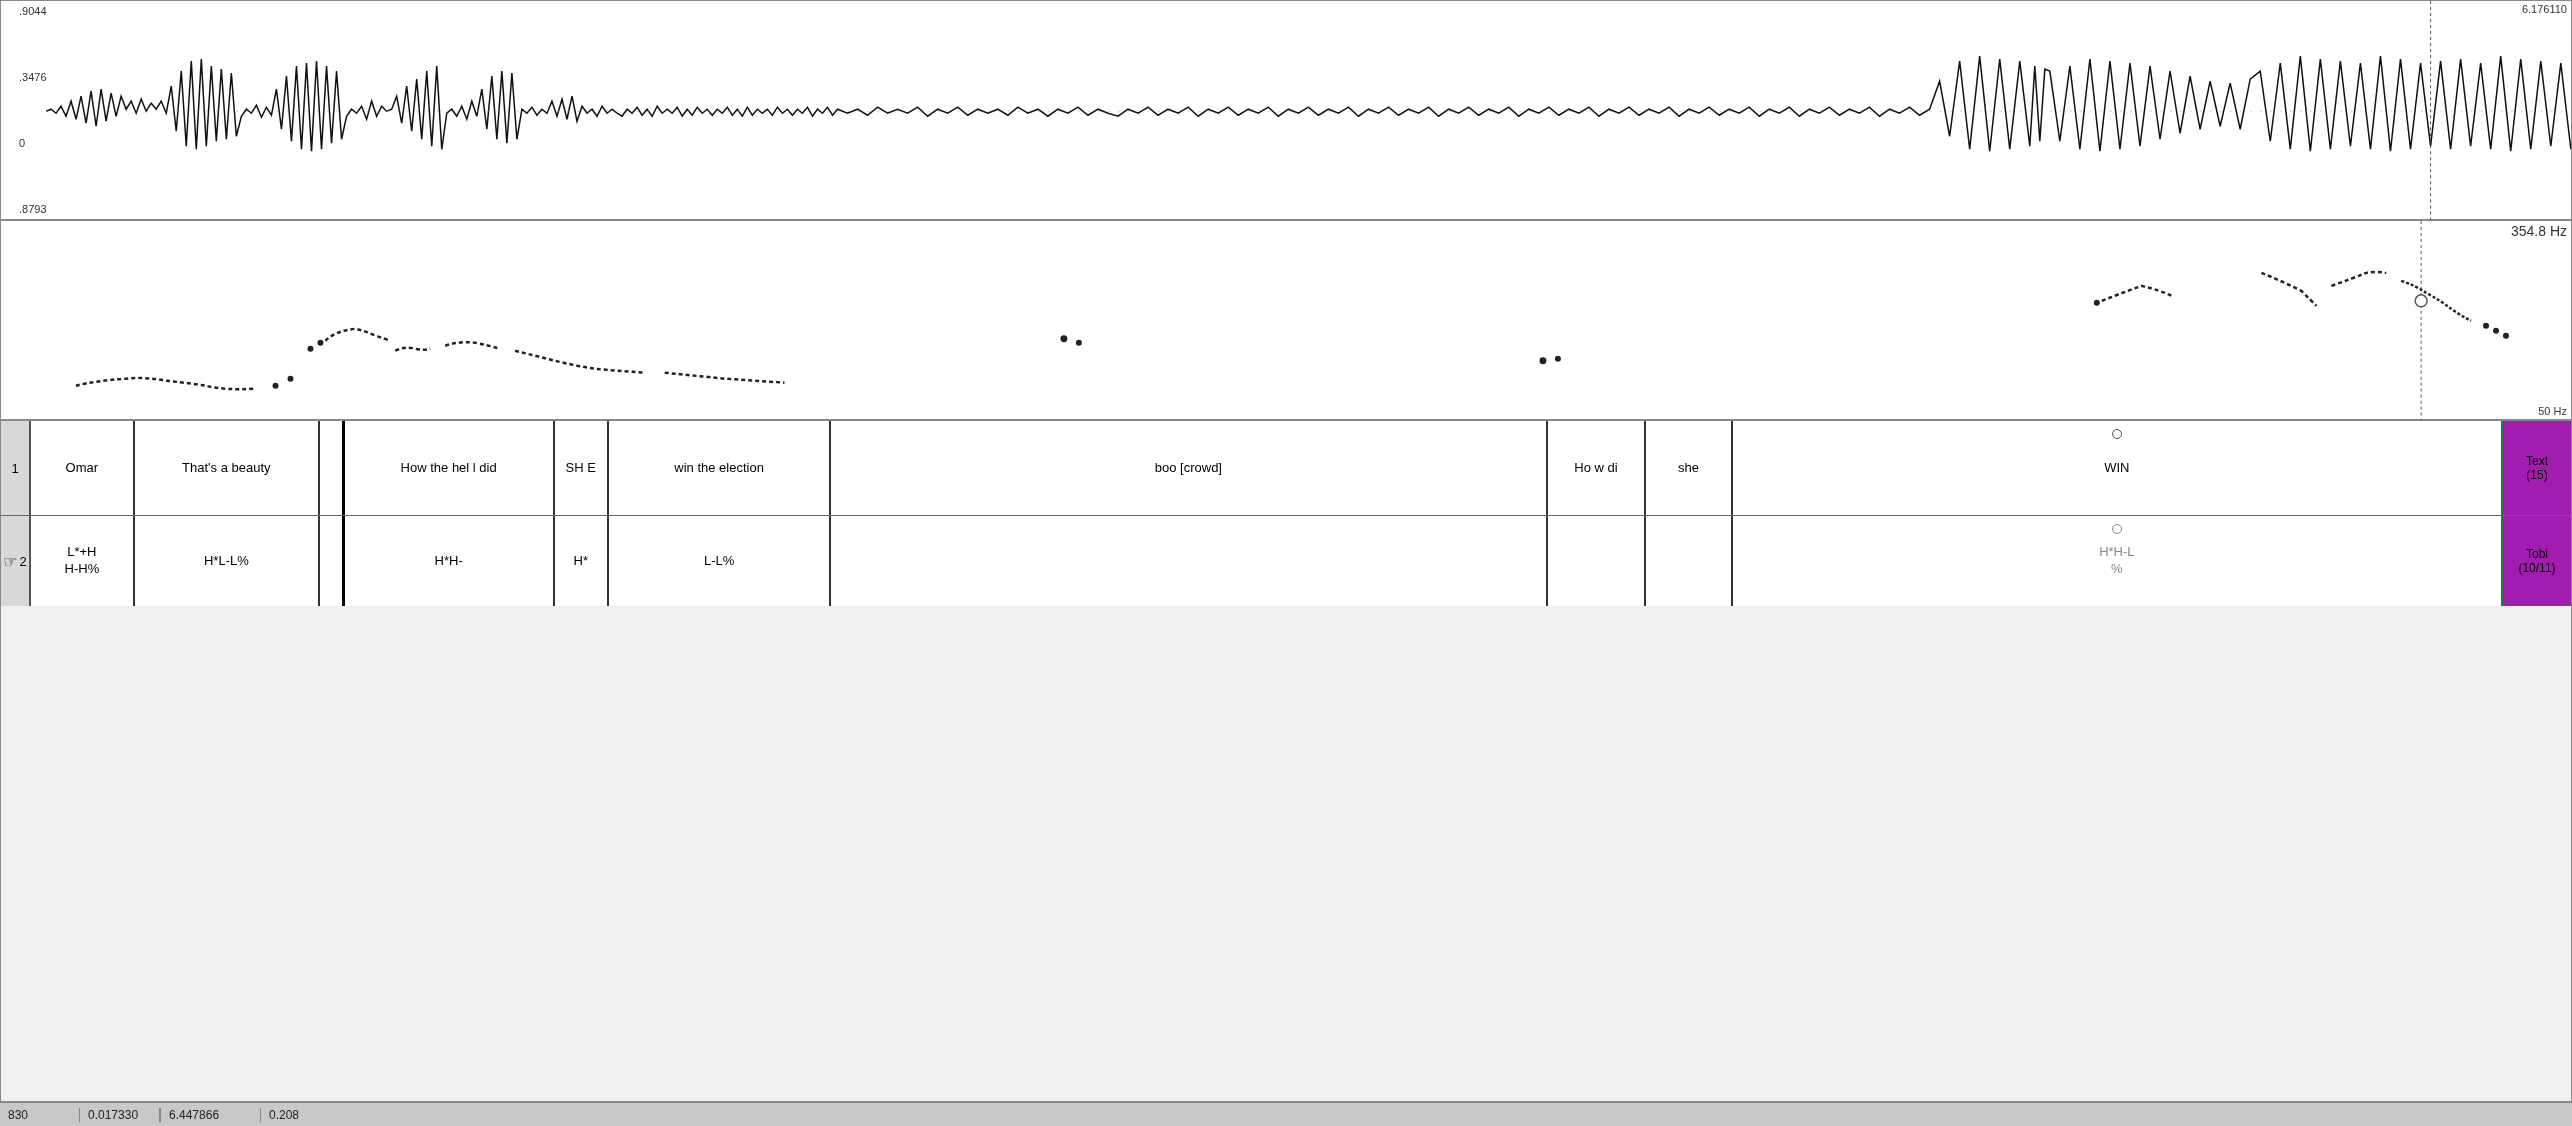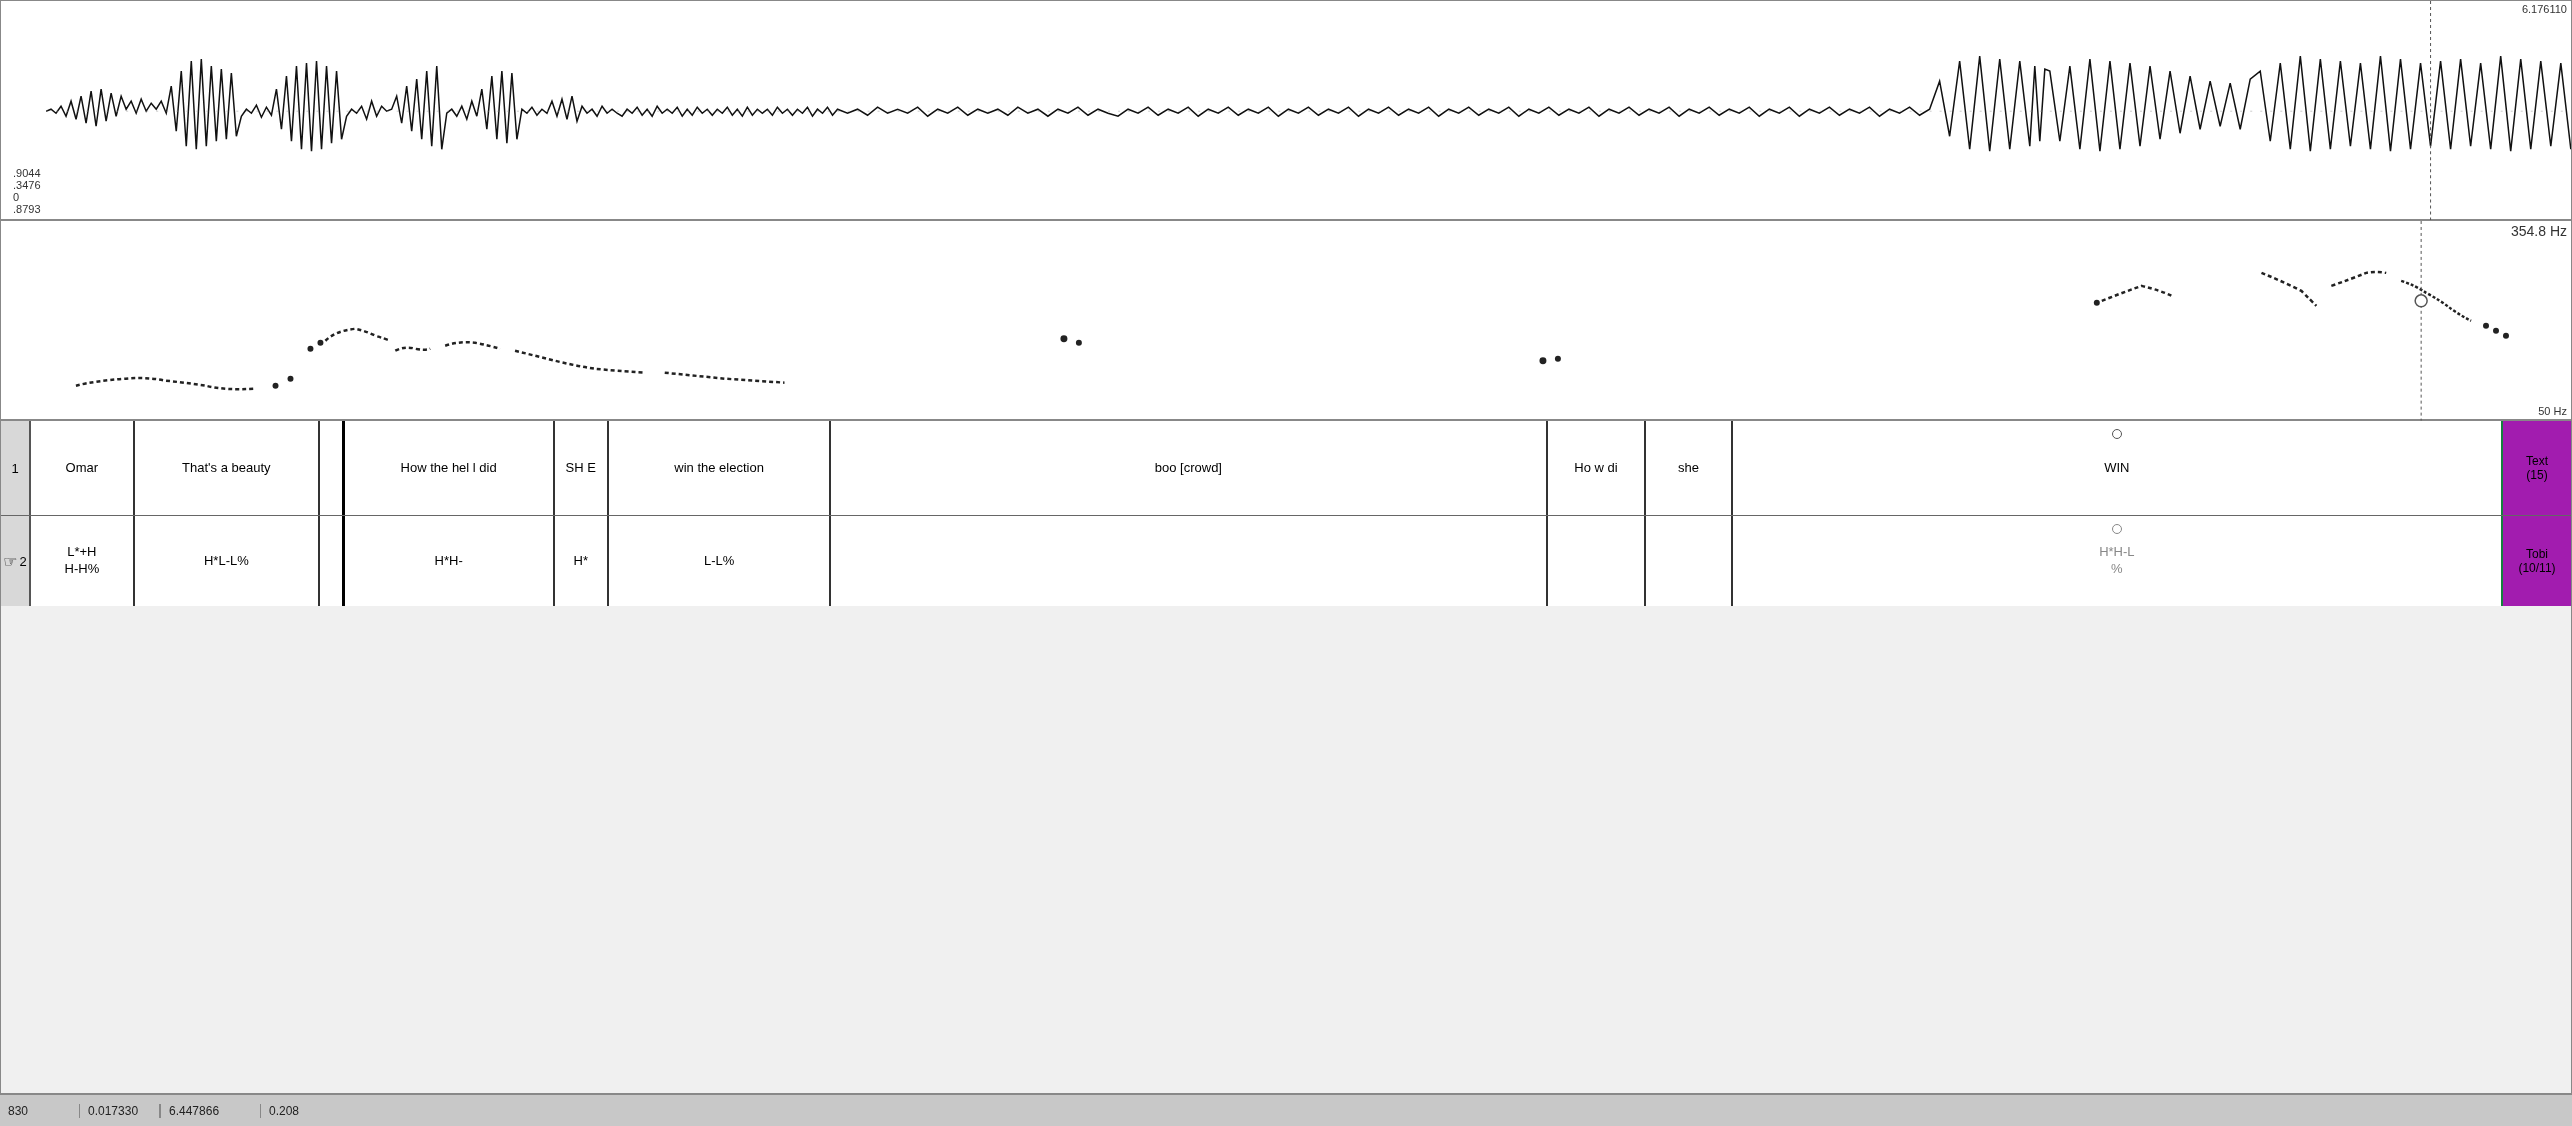--- a/index.html
+++ b/index.html
@@ -25,27 +25,27 @@
       position: relative;
       background: #ffffff;
       height: 220px;
       border: 1px solid #888;
       margin: 0;
       flex-shrink: 0;
     }
 
     .y-labels-waveform {
       position: absolute;
-      left: 10px;
+      left: 16px;
       top: 0;
       width: 45px;
       height: 100%;
       display: flex;
       flex-direction: column;
-      justify-content: flex-end;
+      justify-content: space-between;
       padding: 4px 2px;
       font-size: 11px;
       color: #333;
       pointer-events: none;
     }
 
     .top-right-time {
       position: absolute;
       right: 4px;
       top: 2px;
@@ -145,21 +145,21 @@
       justify-content: center;
       font-size: 12px;
       border-left: 2px solid #15803d;
       padding: 2px;
       text-align: center;
       flex-shrink: 0;
     }
 
     
     .status-bar {
-      height: 32px;
+      height: 24px;
       background: #c8c8c8;
       border-top: 1px solid #888;
       display: flex;
       align-items: center;
       font-size: 12px;
       color: #222;
       flex-shrink: 0;
     }
 
     .status-time-left {

